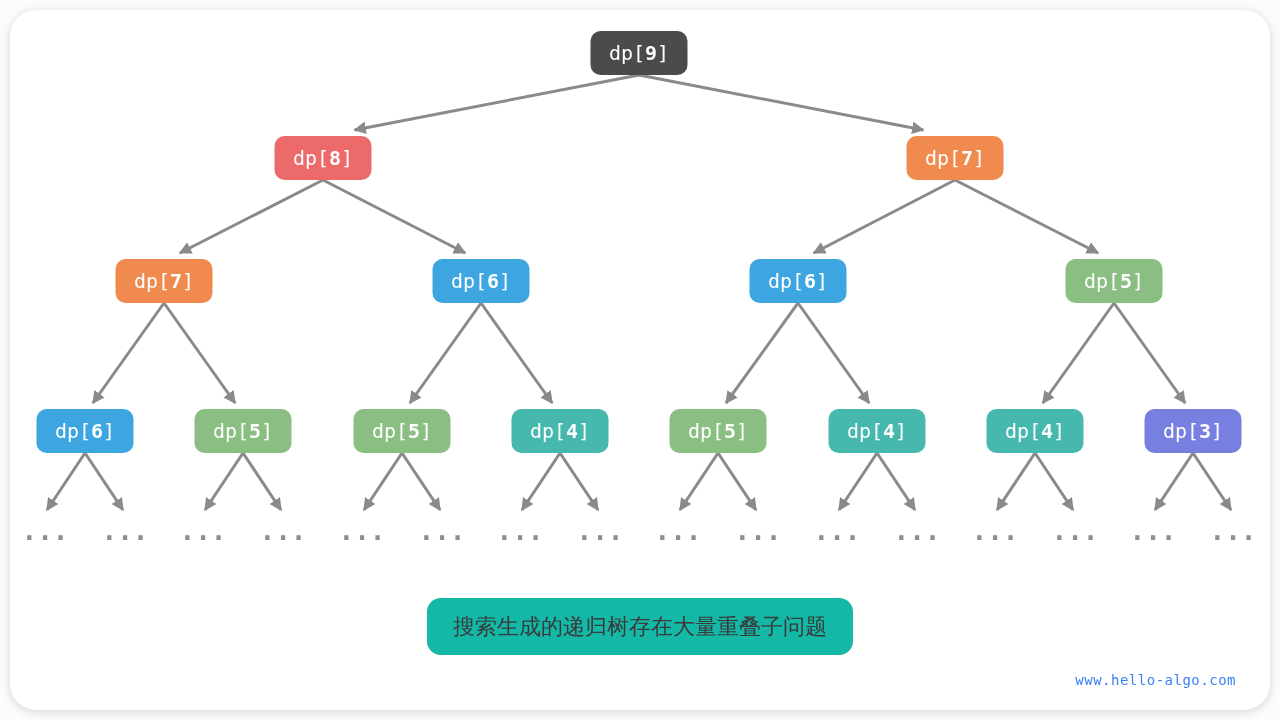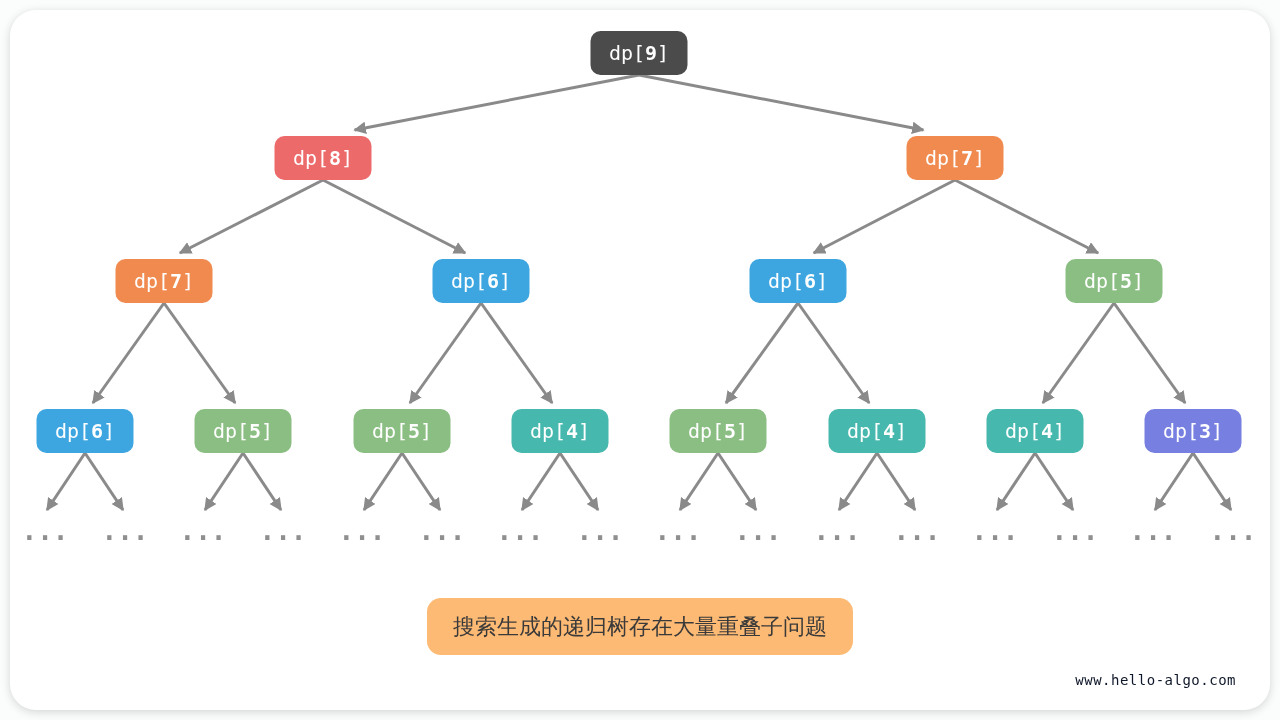--- a/index.html
+++ b/index.html
@@ -9,31 +9,31 @@
     font-family:"Liberation Sans",sans-serif;
   }
   .card{
     position:absolute;left:10px;top:10px;width:1260px;height:700px;
     background:#ffffff;border-radius:26px;
     box-shadow:0 2px 10px rgba(0,0,0,0.16);
   }
   #tree-svg{position:absolute;left:0;top:0;}
   .caption{
     position:absolute;left:50%;top:598px;transform:translateX(-50%);
-    background:#fdba74;border-radius:14px;
+    background:#14b8a6;border-radius:14px;
     padding:11px 26px;text-align:center;
     font-size:22px;line-height:35px;color:#3a3a3a;
     white-space:nowrap;
   }
   .formula{font-family:"DejaVu Sans Mono",monospace;}
   .formula sup{font-weight:bold;font-size:15px;line-height:0;}
   .watermark{
     position:absolute;right:44px;top:672px;
     font-family:"DejaVu Sans Mono",monospace;
-    font-size:14px;color:#0f172a;letter-spacing:0.5px;
+    font-size:14px;color:#3b82f6;letter-spacing:0.5px;
   }
 </style>
 </head>
 <body>
 
 <div class="card"></div>
 
 <svg id="tree-svg" width="1280" height="720" viewBox="0 0 1280 720">
   <defs>
     <marker id="arrow" viewBox="0 0 10 10" refX="9" refY="5" markerWidth="4.2" markerHeight="4.2" orient="auto">

